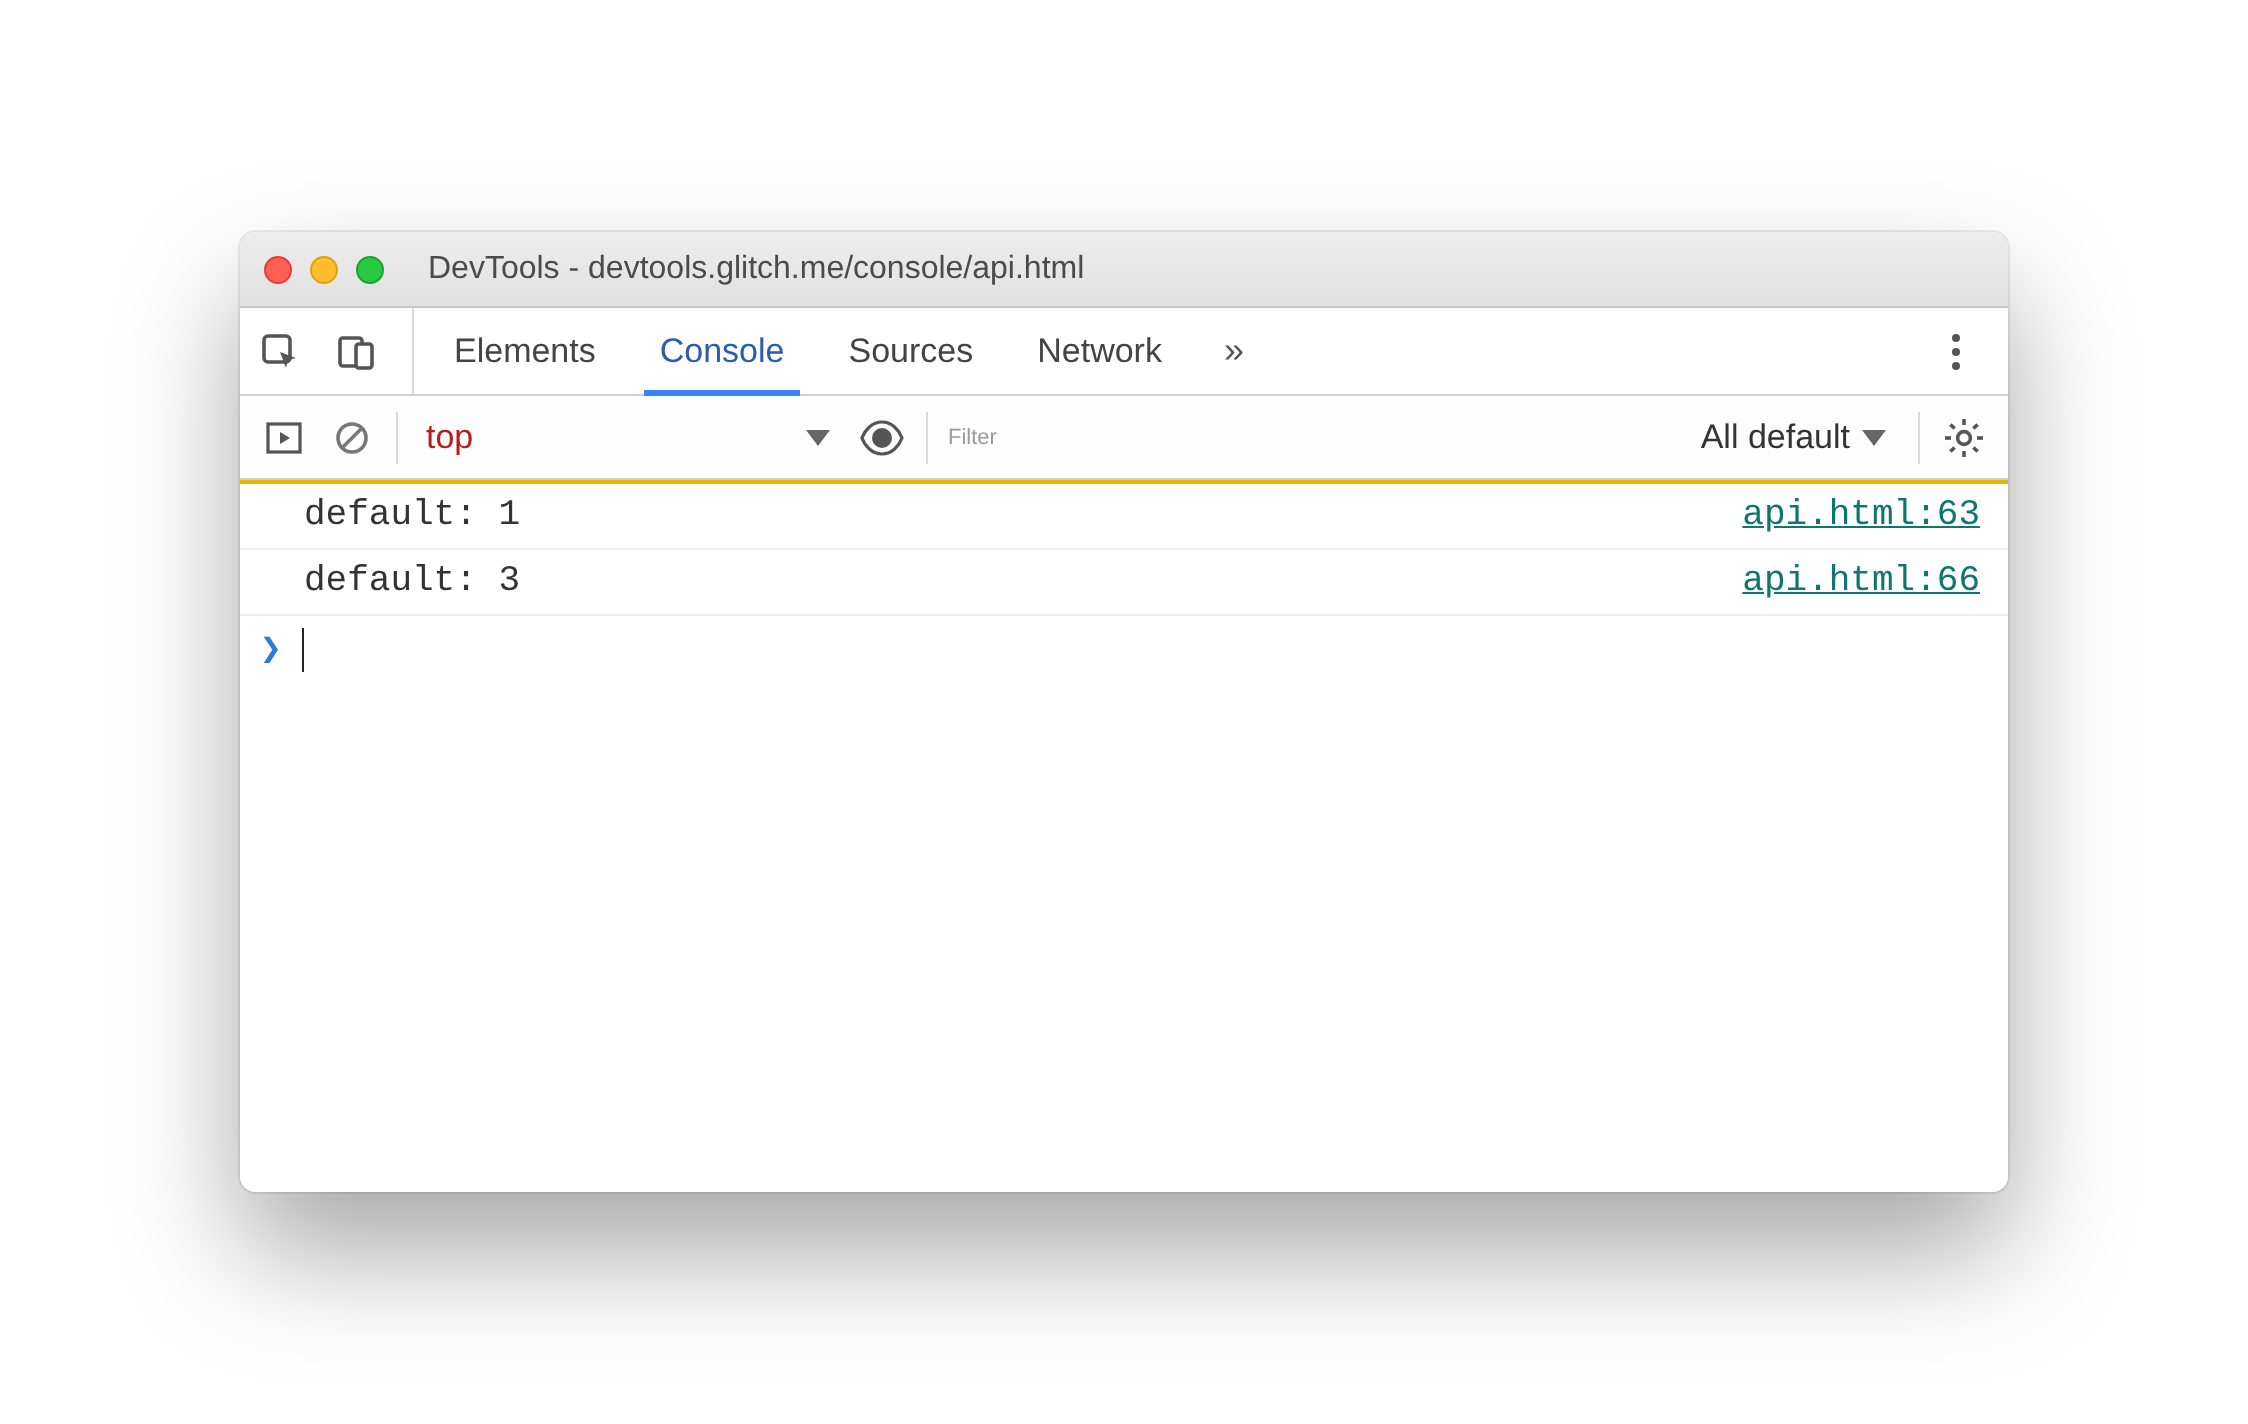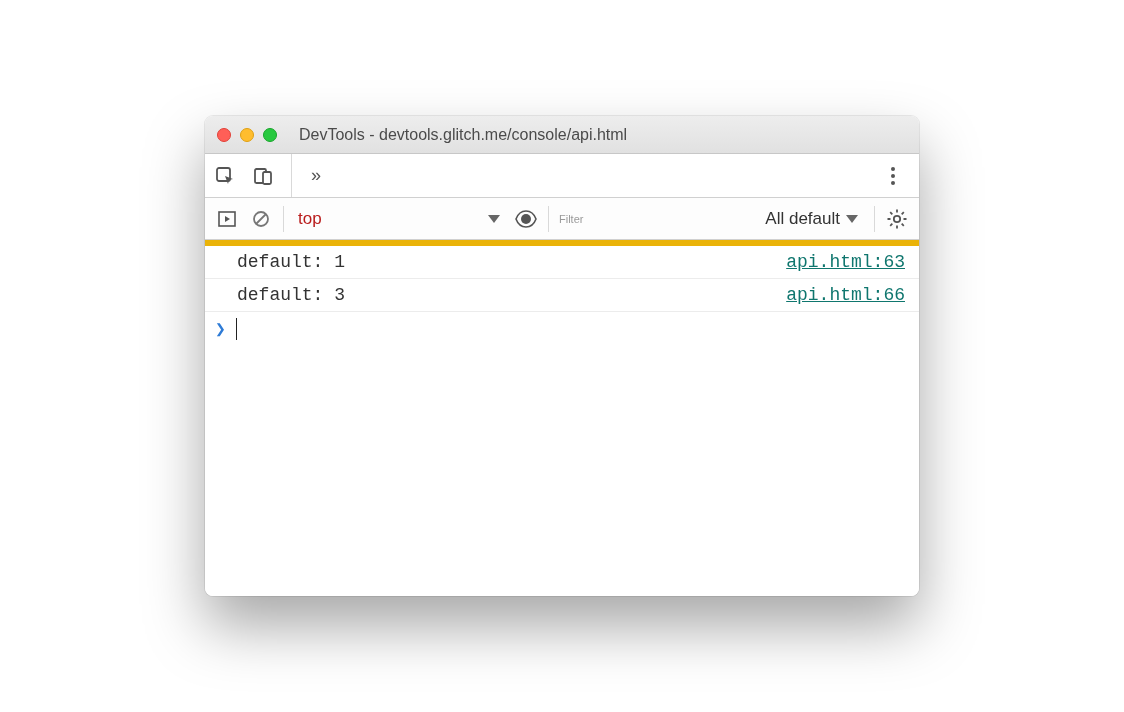--- a/index.html
+++ b/index.html
@@ -6,21 +6,21 @@
   body {
     background: #fff;
     font-family: -apple-system, BlinkMacSystemFont, "Segoe UI", Helvetica, Arial, sans-serif;
     width: 1124px;
     height: 712px;
     display: flex;
     align-items: center;
     justify-content: center;
   }
   .window {
-    width: 714px;
+    width: 884px;
     height: 480px;
     border-radius: 8px;
     background: #fff;
     box-shadow: 0 30px 60px rgba(0,0,0,0.35), 0 0 0 1px rgba(0,0,0,0.08);
     overflow: hidden;
     display: flex;
     flex-direction: column;
   }
   .titlebar {
     height: 38px;
@@ -94,21 +94,21 @@
     flex:1; overflow:auto; background:#fff;
     font-family: "Menlo","Consolas","Courier New",monospace;
     font-size:18px;
   }
   .log-row {
     display:flex; justify-content:space-between; align-items:center;
     padding:6px 14px 6px 32px;
     border-bottom:1px solid #ececec;
     color:#333;
   }
-  .log-row:first-child { border-top:6px solid #eab308; }
+  .log-row:first-child { border-top:2px solid #eab308; }
   .src { color:#0f766e; text-decoration:underline; cursor:pointer; }
   .prompt-row { display:flex; align-items:center; padding:6px 10px; gap:10px; }
   .chevron { color:#2e7bd6; font-weight:700; font-size:18px; }
   .cursor { width:1px; height:22px; background:#222; animation:blink 1s step-end infinite; }
   @keyframes blink { 50% { opacity:0; } }
 </style>
 </head>
 <body>
 
 <div class="window">
@@ -130,20 +130,34 @@
             <path d="M10 10 L18 13 L14 14 L13 18 Z" fill="#555"></path>
           </svg>
       </div>
       <div class="icon-btn">
         <svg width="20" height="20" viewBox="0 0 20 20">
             <rect x="2" y="3" width="11" height="14" rx="1.5" fill="none" stroke="#555" stroke-width="1.8"></rect>
             <rect x="10" y="6" width="8" height="12" rx="1.5" fill="#fff" stroke="#555" stroke-width="1.8"></rect>
           </svg>
       </div>
     </div>
+    <div class="tabs" id="tabs">
+        <div class="tab">
+          <span>Elements</span>
+        </div>
+        <div class="tab active">
+          <span>Console</span>
+        </div>
+        <div class="tab">
+          <span>Sources</span>
+        </div>
+        <div class="tab">
+          <span>Network</span>
+        </div>
+      </div>
     <div class="toolbar-expand">»</div>
     <div class="toolbar-right">
       <div class="kebab">
           <span></span>
           <span></span>
           <span></span>
         </div>
     </div>
   </div>
 

